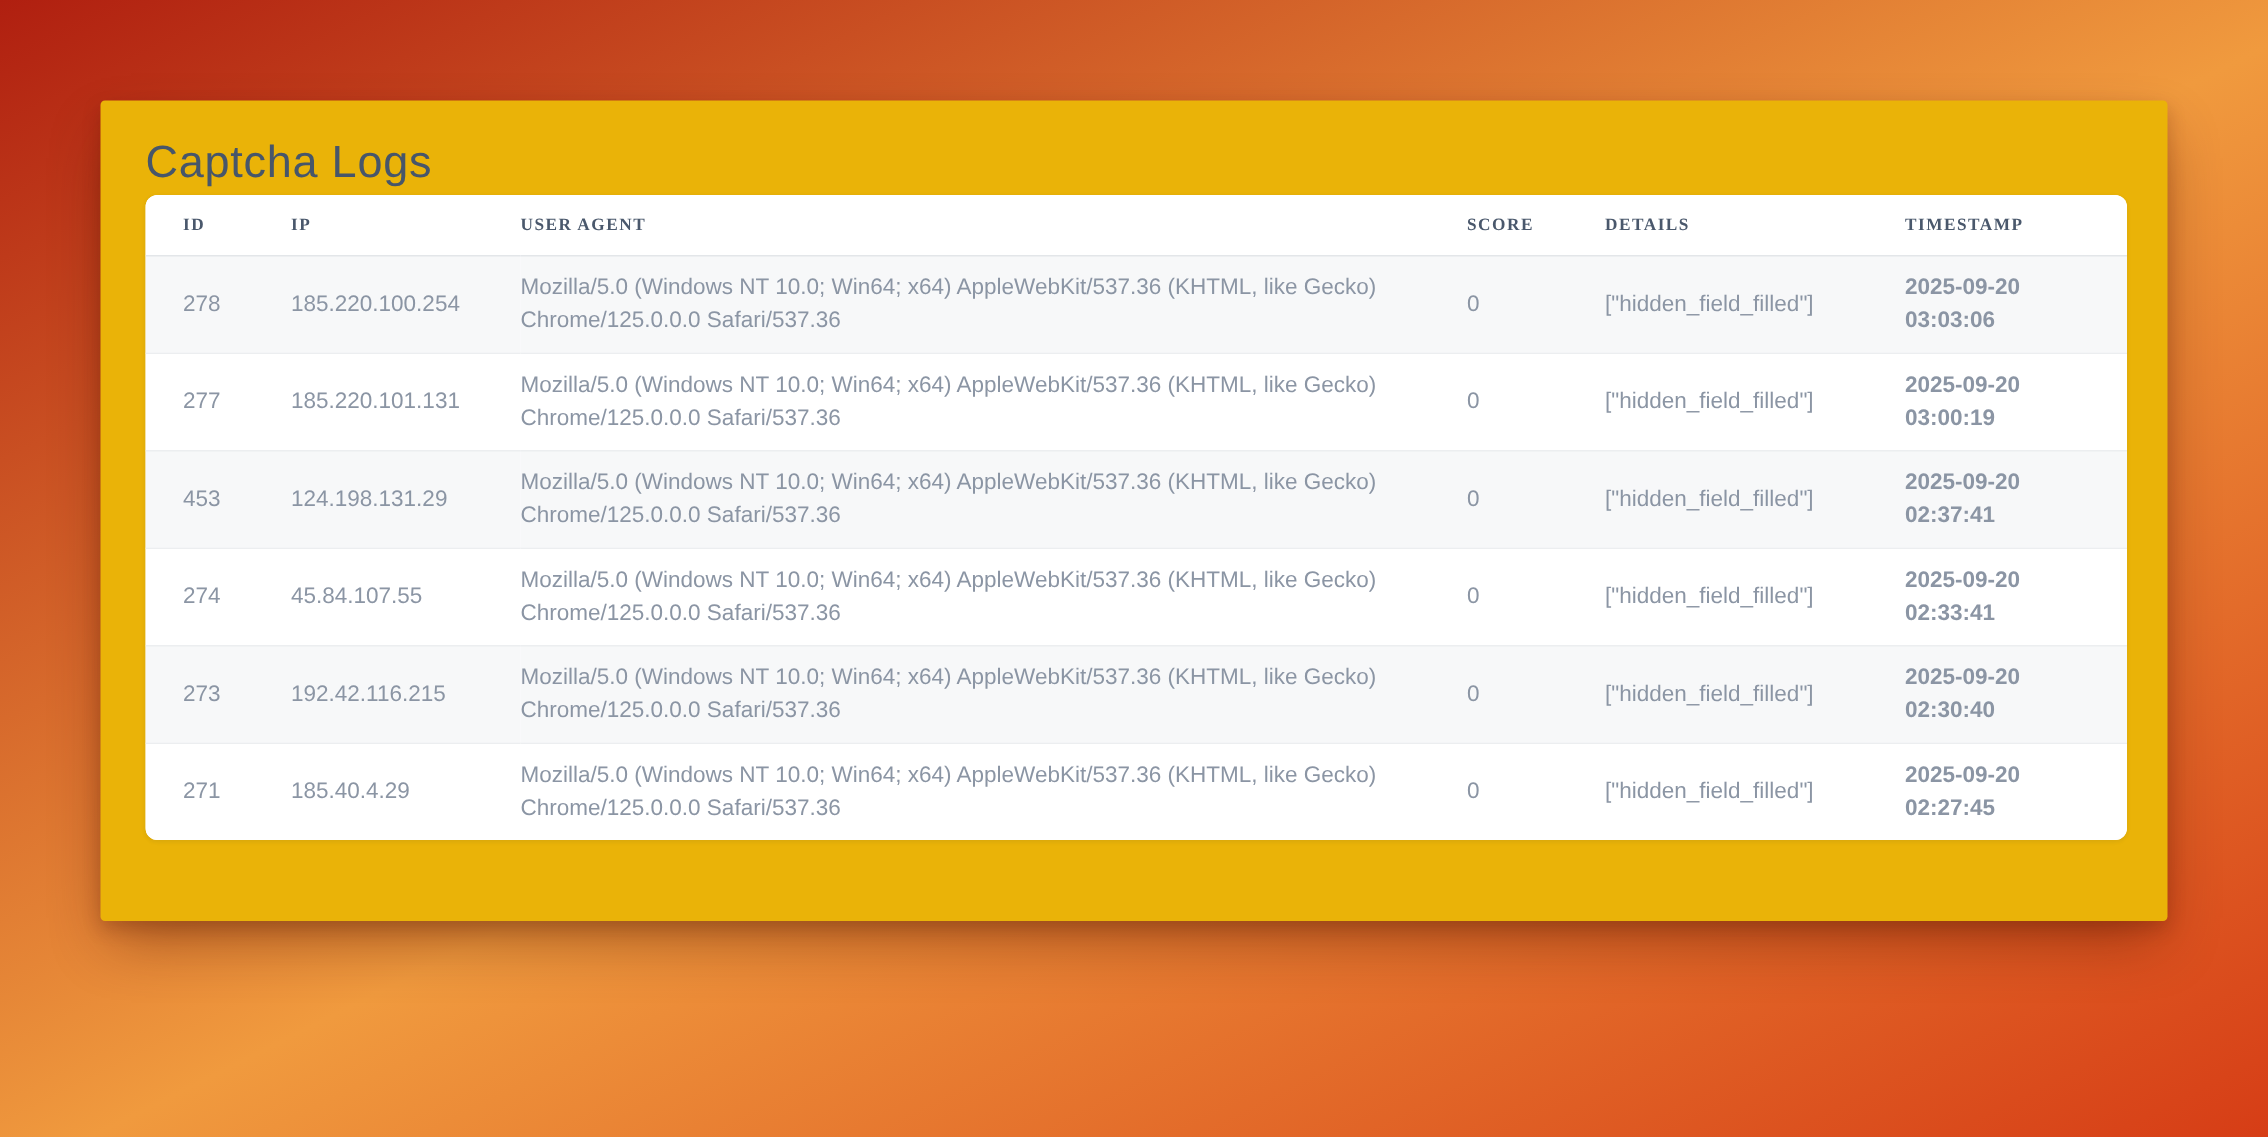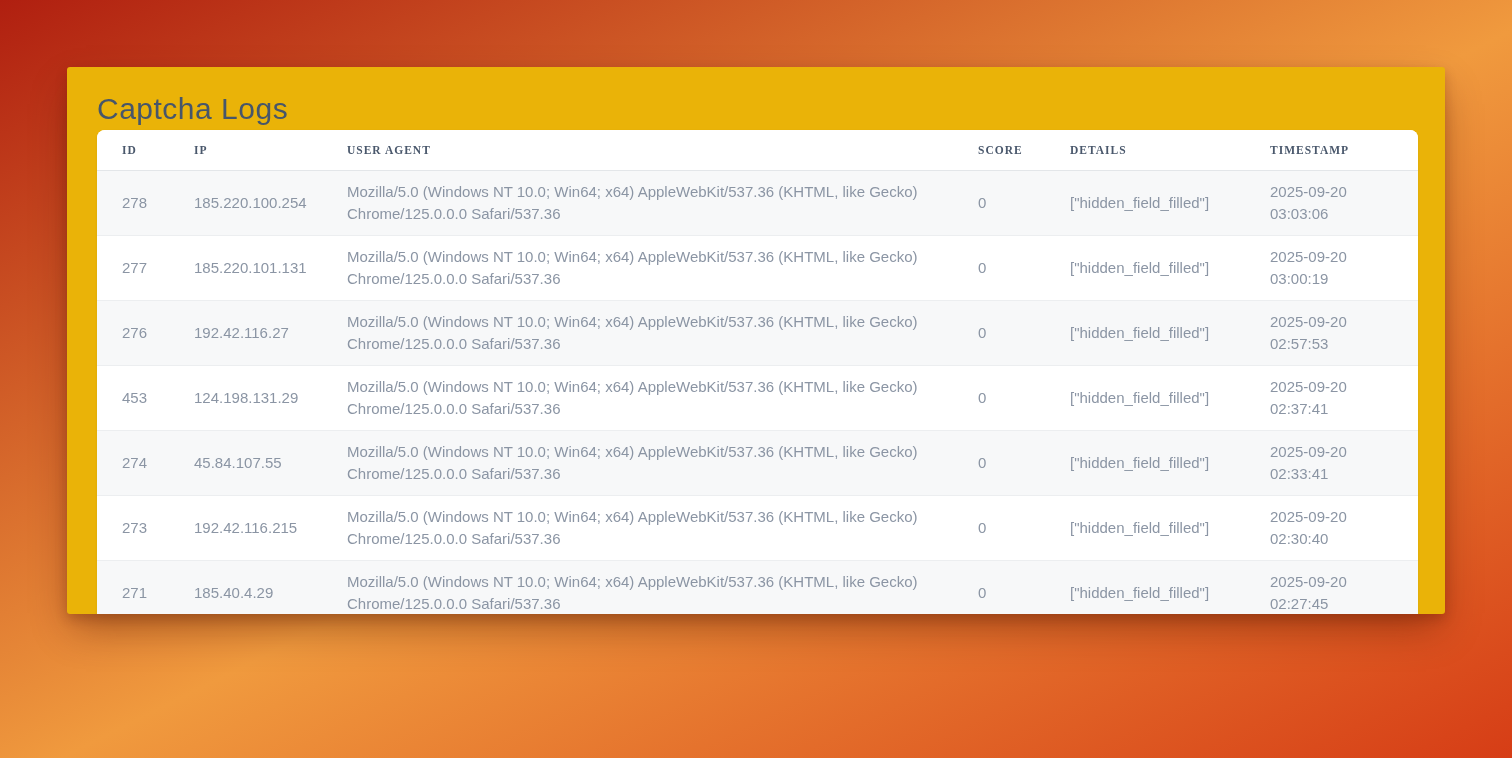--- a/index.html
+++ b/index.html
@@ -73,21 +73,21 @@
     vertical-align: middle;
     font-size: 15px;
     line-height: 22px;
     color: #8b95a4;
     word-wrap: break-word;
   }
   tbody tr + tr { border-top: 1px solid #eceef0; }
   tbody tr:nth-child(odd)  { background: #f7f8f9; }
   tbody tr:nth-child(even) { background: #ffffff; }
   td.cell-ua { padding-right: 46px; }
-  td.cell-timestamp { padding-right: 58px; }
+  td.cell-timestamp { padding-right: 58px; font-weight: bold; }
 </style>
 </head>
 <body>
 
 <div class="card">
   <h1 class="page-title">Captcha Logs</h1>
 
   <div class="table-card">
     <table class="logs">
       <colgroup>
@@ -119,28 +119,20 @@
   </tr>
           <tr>
     <td class="cell-id">277</td>
     <td class="cell-ip">185.220.101.131</td>
     <td class="cell-ua">Mozilla/5.0 (Windows NT 10.0; Win64; x64) AppleWebKit/537.36 (KHTML, like Gecko) Chrome/125.0.0.0 Safari/537.36</td>
     <td class="cell-score">0</td>
     <td class="cell-details">["hidden_field_filled"]</td>
     <td class="cell-timestamp">2025-09-20 03:00:19</td>
   </tr>
           <tr>
-    <td class="cell-id">276</td>
-    <td class="cell-ip">192.42.116.27</td>
-    <td class="cell-ua">Mozilla/5.0 (Windows NT 10.0; Win64; x64) AppleWebKit/537.36 (KHTML, like Gecko) Chrome/125.0.0.0 Safari/537.36</td>
-    <td class="cell-score">0</td>
-    <td class="cell-details">["hidden_field_filled"]</td>
-    <td class="cell-timestamp">2025-09-20 02:57:53</td>
-  </tr>
-          <tr>
     <td class="cell-id">453</td>
     <td class="cell-ip">124.198.131.29</td>
     <td class="cell-ua">Mozilla/5.0 (Windows NT 10.0; Win64; x64) AppleWebKit/537.36 (KHTML, like Gecko) Chrome/125.0.0.0 Safari/537.36</td>
     <td class="cell-score">0</td>
     <td class="cell-details">["hidden_field_filled"]</td>
     <td class="cell-timestamp">2025-09-20 02:37:41</td>
   </tr>
           <tr>
     <td class="cell-id">274</td>
     <td class="cell-ip">45.84.107.55</td>

